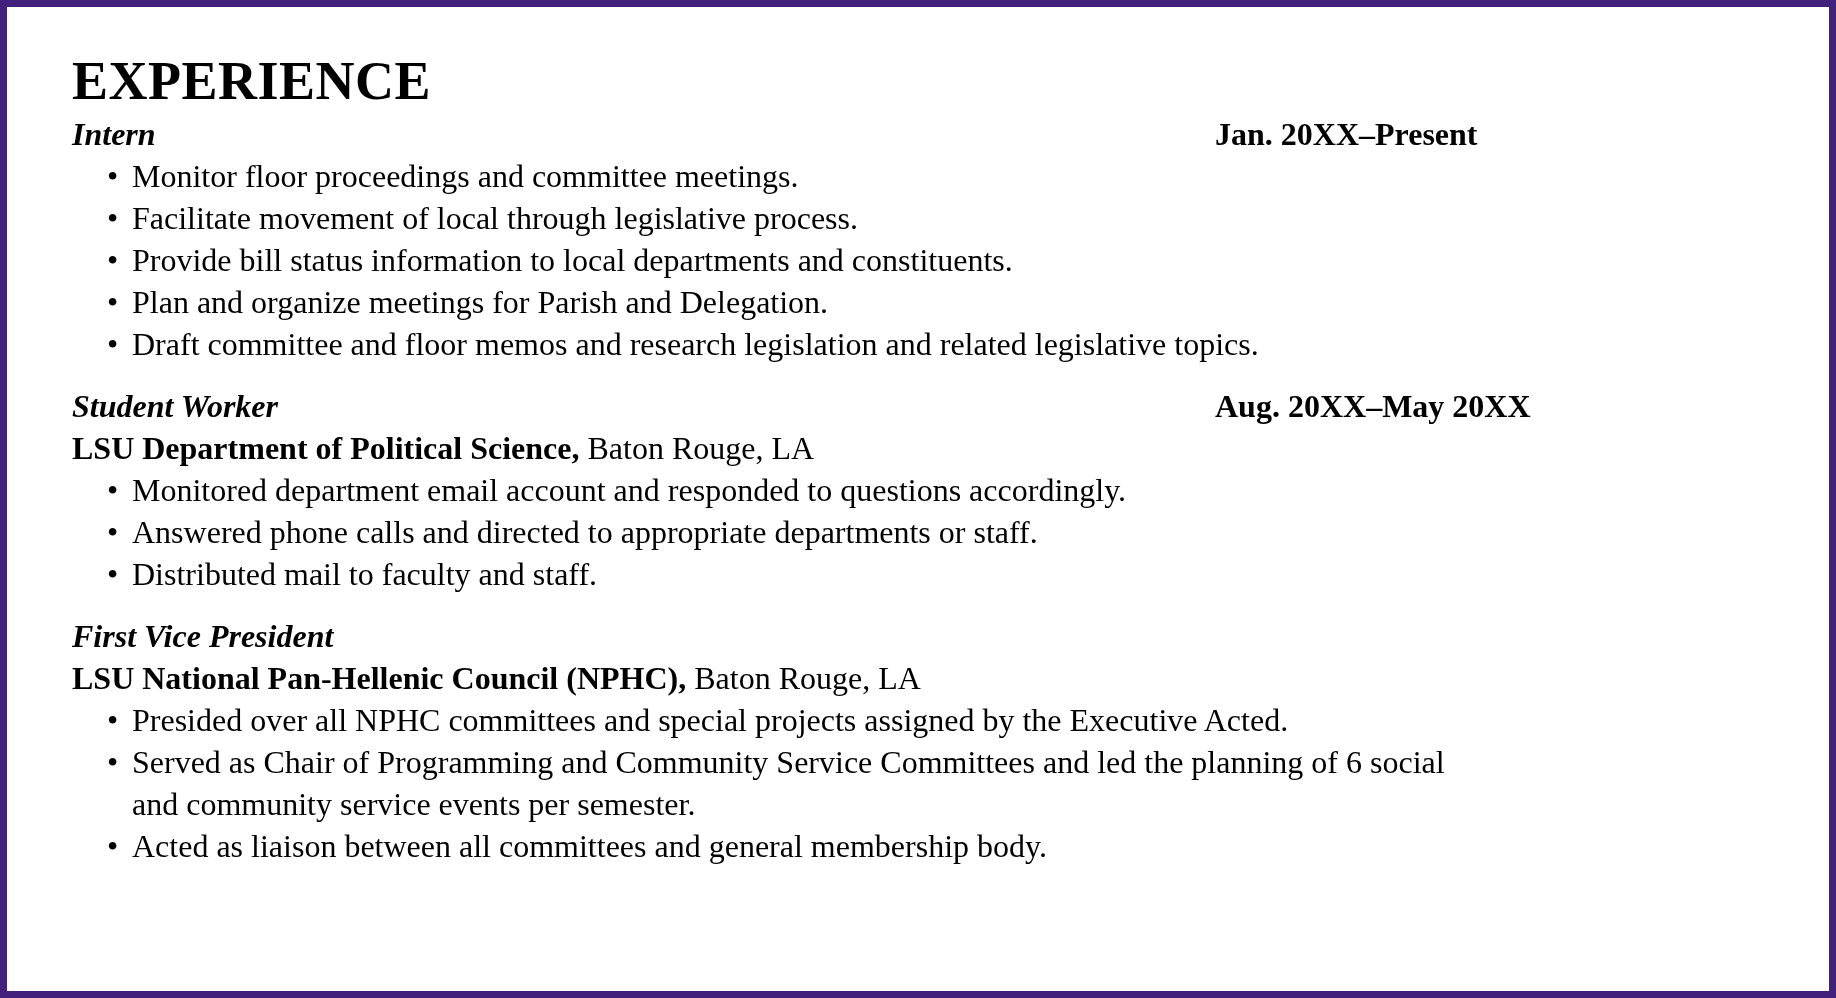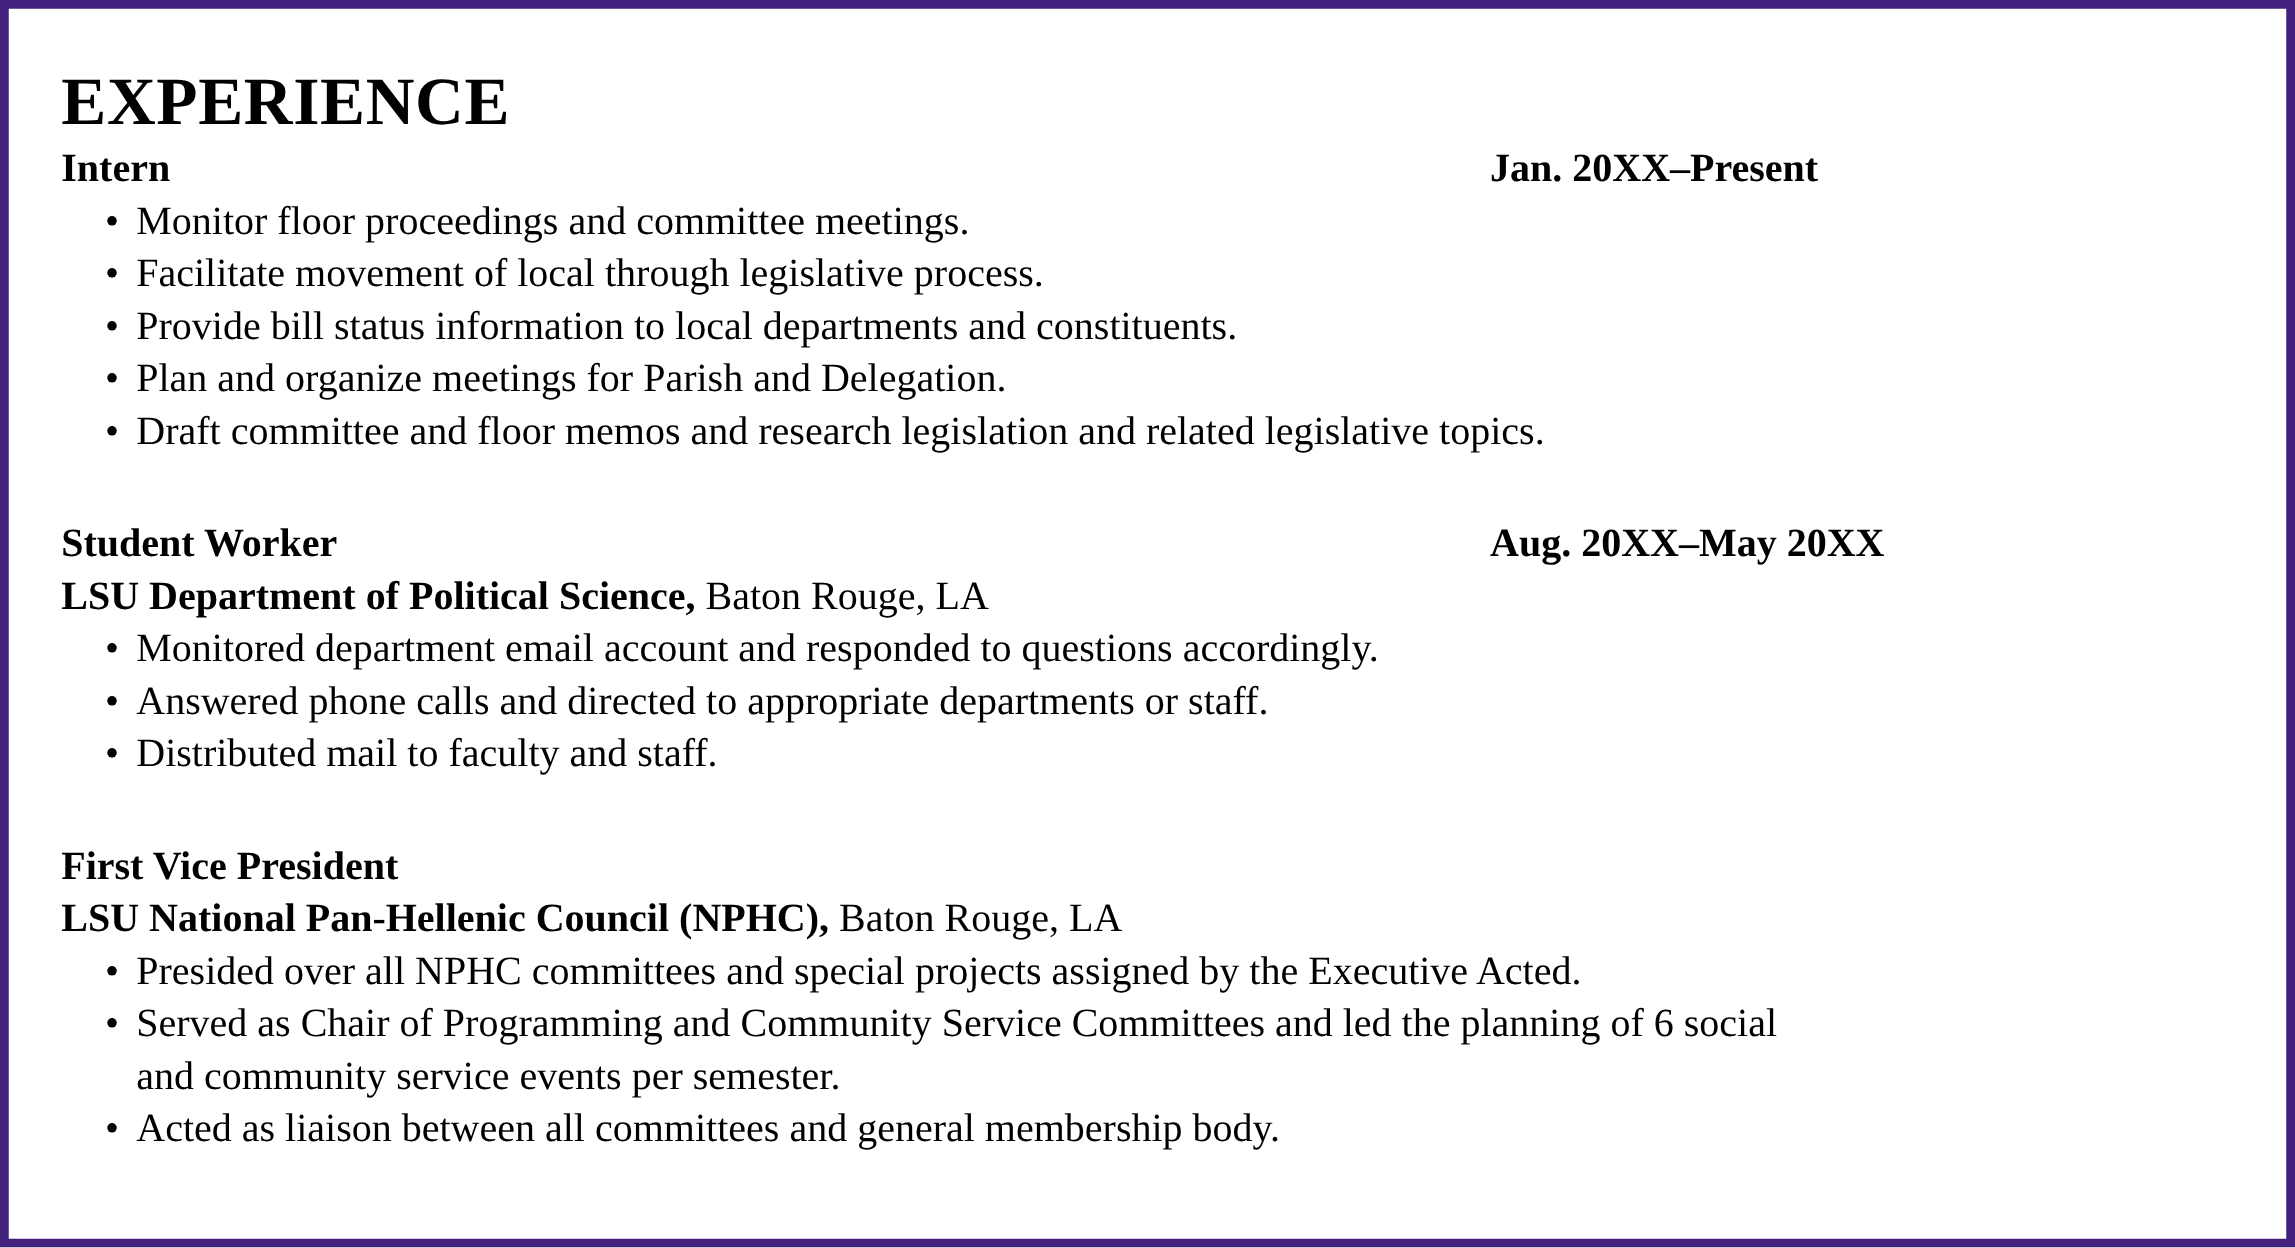--- a/index.html
+++ b/index.html
@@ -13,39 +13,40 @@
     height: 998px;
     box-sizing: border-box;
     border: 7px solid #42217D;
     background: #ffffff;
     font-family: "Liberation Serif", serif;
     color: #000000;
     overflow: hidden;
   }
   .content {
     position: absolute;
-    left: 42px;
+    left: 65px;
     top: 46px;
     width: 1410px;
   }
   .heading {
     font-size: 54px;
     line-height: 56px;
     font-weight: bold;
     letter-spacing: 0.5px;
   }
   .job {
     font-size: 32px;
     line-height: 42px;
   }
   .job-first { margin-top: 4px; }
-  .job + .job { margin-top: 48px; }
+  .job + .job { margin-top: 20px; }
   .job-header { position: relative; }
   .job-title {
     font-weight: bold;
+    font-style: italic;
   }
   .job-dates {
     position: absolute;
     left: 1143px;
     top: 0;
     font-weight: bold;
     white-space: nowrap;
   }
   .job-org { font-weight: bold; }
   .bullets {

